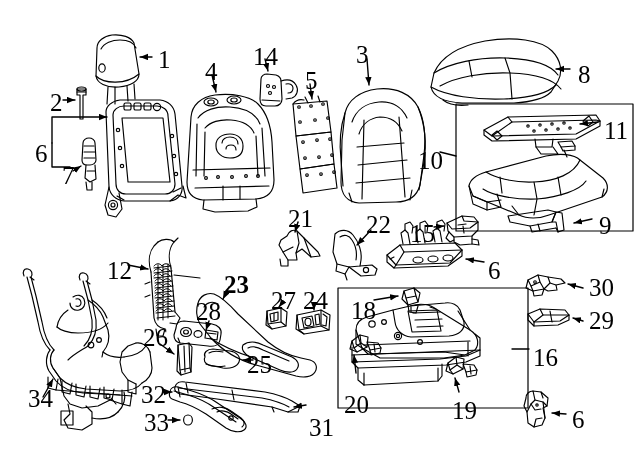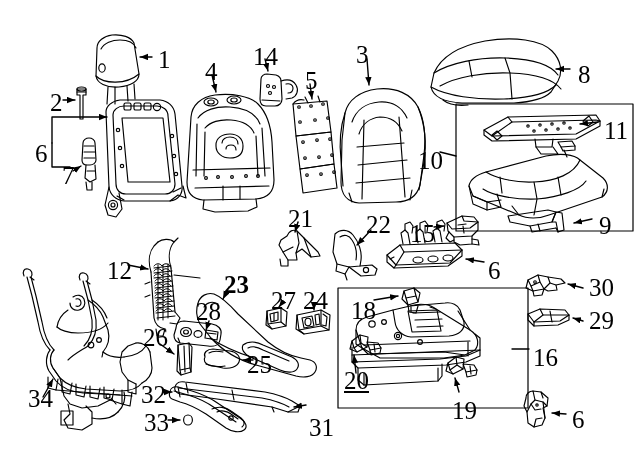--- a/index.html
+++ b/index.html
@@ -592,21 +592,21 @@
   <div class="lbl" style="left:418px;top:148px;">10</div>
   <div class="lbl" style="left:604px;top:118px;">11</div>
   <div class="lbl" style="left:107px;top:258px;">12</div>
   <div class="lbl" style="left:488px;top:258px;">6</div>
   <div class="lbl" style="left:253px;top:44px;">14</div>
   <div class="lbl" style="left:410px;top:221px;">15</div>
   <div class="lbl" style="left:533px;top:345px;">16</div>
   <div class="lbl" style="left:572px;top:407px;">6</div>
   <div class="lbl" style="left:351px;top:298px;">18</div>
   <div class="lbl" style="left:452px;top:398px;">19</div>
-  <div class="lbl" style="left:344px;top:368px;text-decoration:underline;">20</div>
+  <div class="lbl" style="left:344px;top:392px;">20</div>
   <div class="lbl" style="left:288px;top:206px;">21</div>
   <div class="lbl" style="left:366px;top:212px;">22</div>
   <div class="lbl" style="left:224px;top:272px;font-weight:bold;">23</div>
   <div class="lbl" style="left:303px;top:288px;">24</div>
   <div class="lbl" style="left:247px;top:352px;">25</div>
   <div class="lbl" style="left:143px;top:325px;">26</div>
   <div class="lbl" style="left:271px;top:288px;">27</div>
   <div class="lbl" style="left:196px;top:299px;">28</div>
   <div class="lbl" style="left:589px;top:308px;">29</div>
   <div class="lbl" style="left:589px;top:275px;">30</div>

